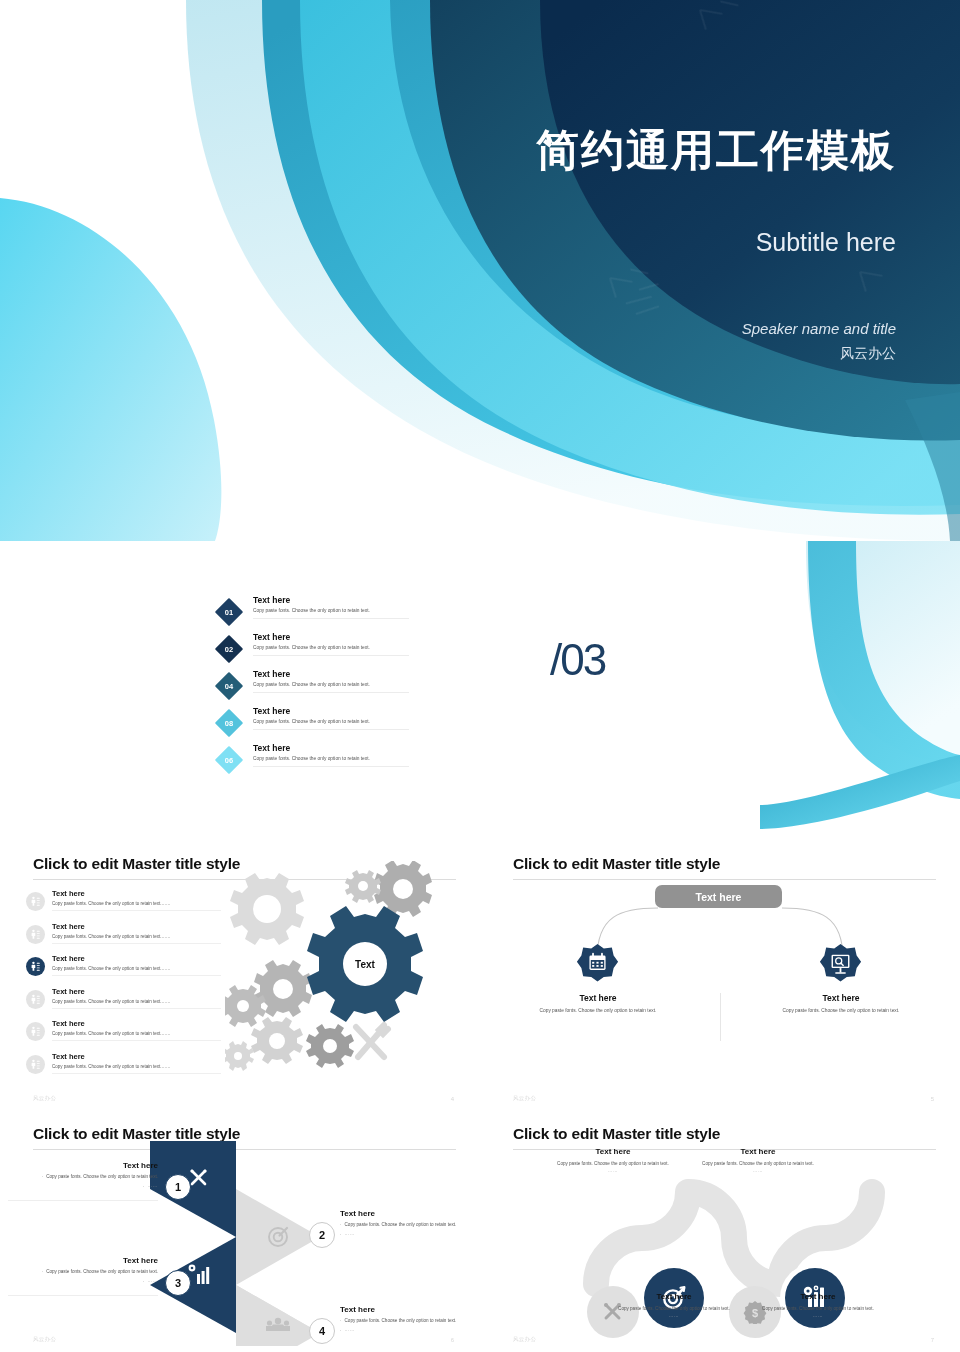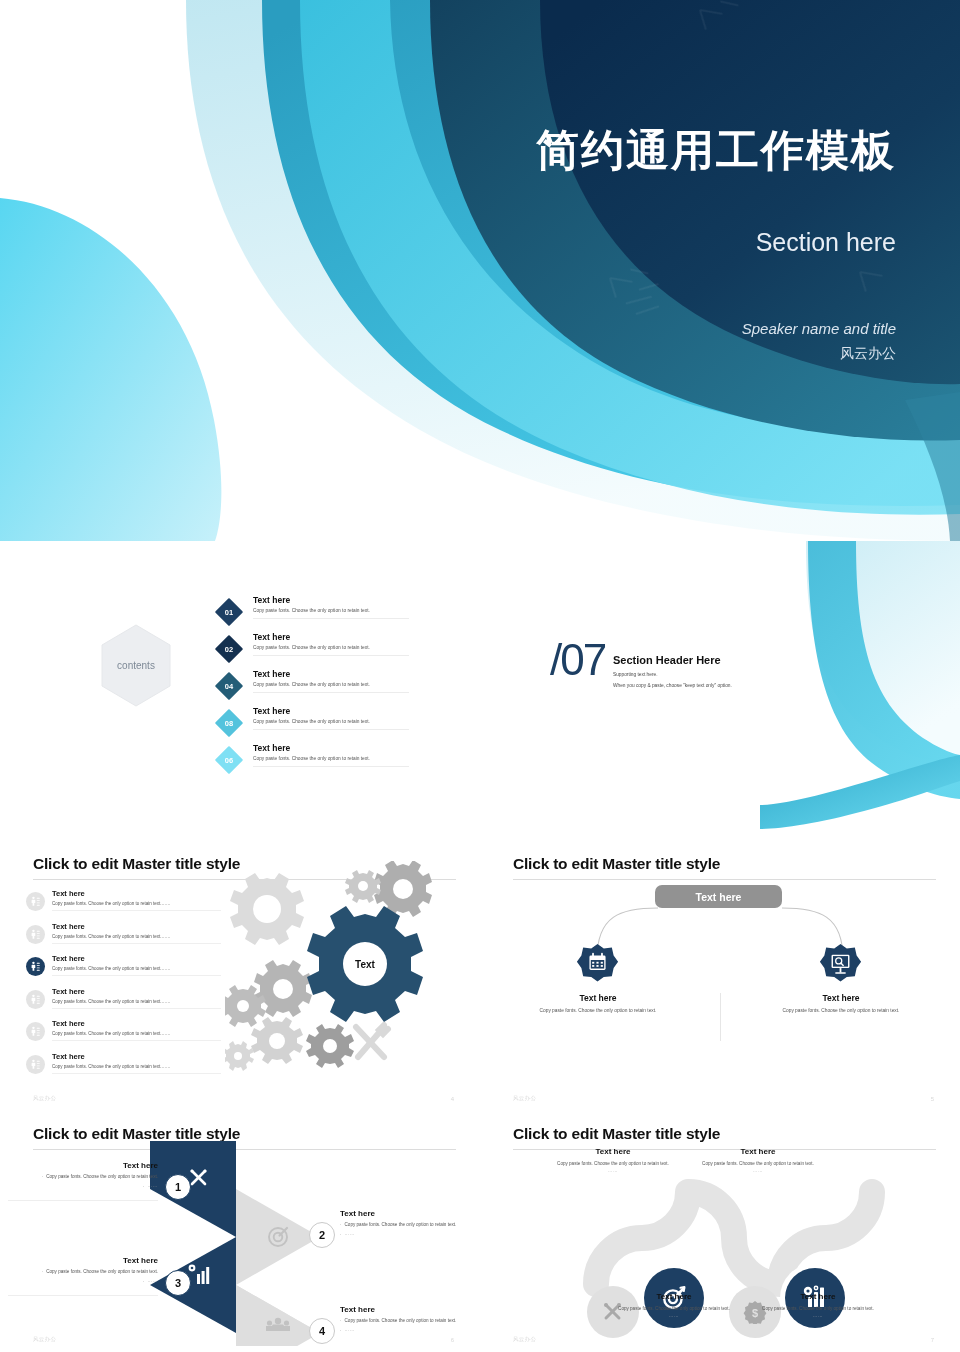--- a/index.html
+++ b/index.html
@@ -172,33 +172,27 @@
         <path d="M0,0 l18,14 M0,0 l-4,20"></path>
       </g>
       <g transform="translate(700,10) rotate(-28)">
         <path d="M0,0 l18,14 M0,0 l-4,20 M22,2 l14,12"></path>
       </g>
     </g>
   </svg>
 
   <div class="cover-text">
     <div class="cover-title">简约通用工作模板</div>
-    <div class="cover-sub">Section here</div>
+    <div class="cover-sub">Subtitle here</div>
     <div class="cover-speaker">Speaker name and title</div>
     <div class="cover-org">风云办公</div>
   </div>
 </div>
 
 <div class="slide sl2">
-  <div class="hexwrap">
-    <svg viewBox="0 0 72 83">
-      <path d="M36,1 L70,21 L70,62 L36,82 L2,62 L2,21 Z" fill="#eceef1" stroke="#e6e8eb" stroke-width="1" stroke-linejoin="round"></path>
-    </svg>
-    <div class="hextext">contents</div>
-  </div>
 
   <div class="toc">
     <div class="toc-row">
       <div class="toc-dia">
         <div class="dmd" id="d0" style="background: rgb(29, 63, 99);"></div>
           <span>01</span>
       </div>
       <div class="toc-body">
         <div class="toc-h">Text here</div>
         <div class="toc-p">Copy paste fonts. Choose the only option to retain text.</div>
@@ -262,26 +256,21 @@
         <stop offset="0%" stop-color="#2fa9ca"></stop>
           <stop offset="100%" stop-color="#6ddcf2"></stop>
       </linearGradient>
     </defs>
     <path d="M46,0 C46,95 60,160 120,198 C152,218 180,224 200,224 L200,0 Z" fill="url(#s3pale)"></path>
     <path d="M86,0 C86,98 96,152 142,186 C166,204 186,210 200,211 L200,0 Z" fill="url(#s3pale)" opacity="0.9"></path>
     <path d="M96,0 C96,104 112,165 168,200 C182,209 194,213 200,214 L200,258 C176,256 140,244 112,222 C66,186 48,112 48,0 Z" fill="url(#s3teal)" opacity="0.92"></path>
     <path d="M200,214 C176,218 120,238 66,252 C36,260 12,264 0,264 L0,288 C20,288 60,282 104,270 C150,258 180,246 200,240 Z" fill="url(#s3teal2)"></path>
   </svg>
 
-  <div class="sec-num">/07</div>
-  <div class="sec-box">
-    <div class="sec-h">Section Header Here</div>
-    <div class="sec-s1">Supporting text here.</div>
-    <div class="sec-s2">When you copy &amp; paste, choose "keep text only" option.</div>
-  </div>
+  <div class="sec-num">/03</div>
 </div>
 
 <div class="slide sl4">
   <div class="s-title">Click to edit Master title style</div>
   <div class="s-rule"></div>
 
   <div class="g-list">
     <div class="g-row">
       <div class="g-ico">
         <svg width="11" height="11" viewBox="0 0 24 24" fill="#ffffff">

